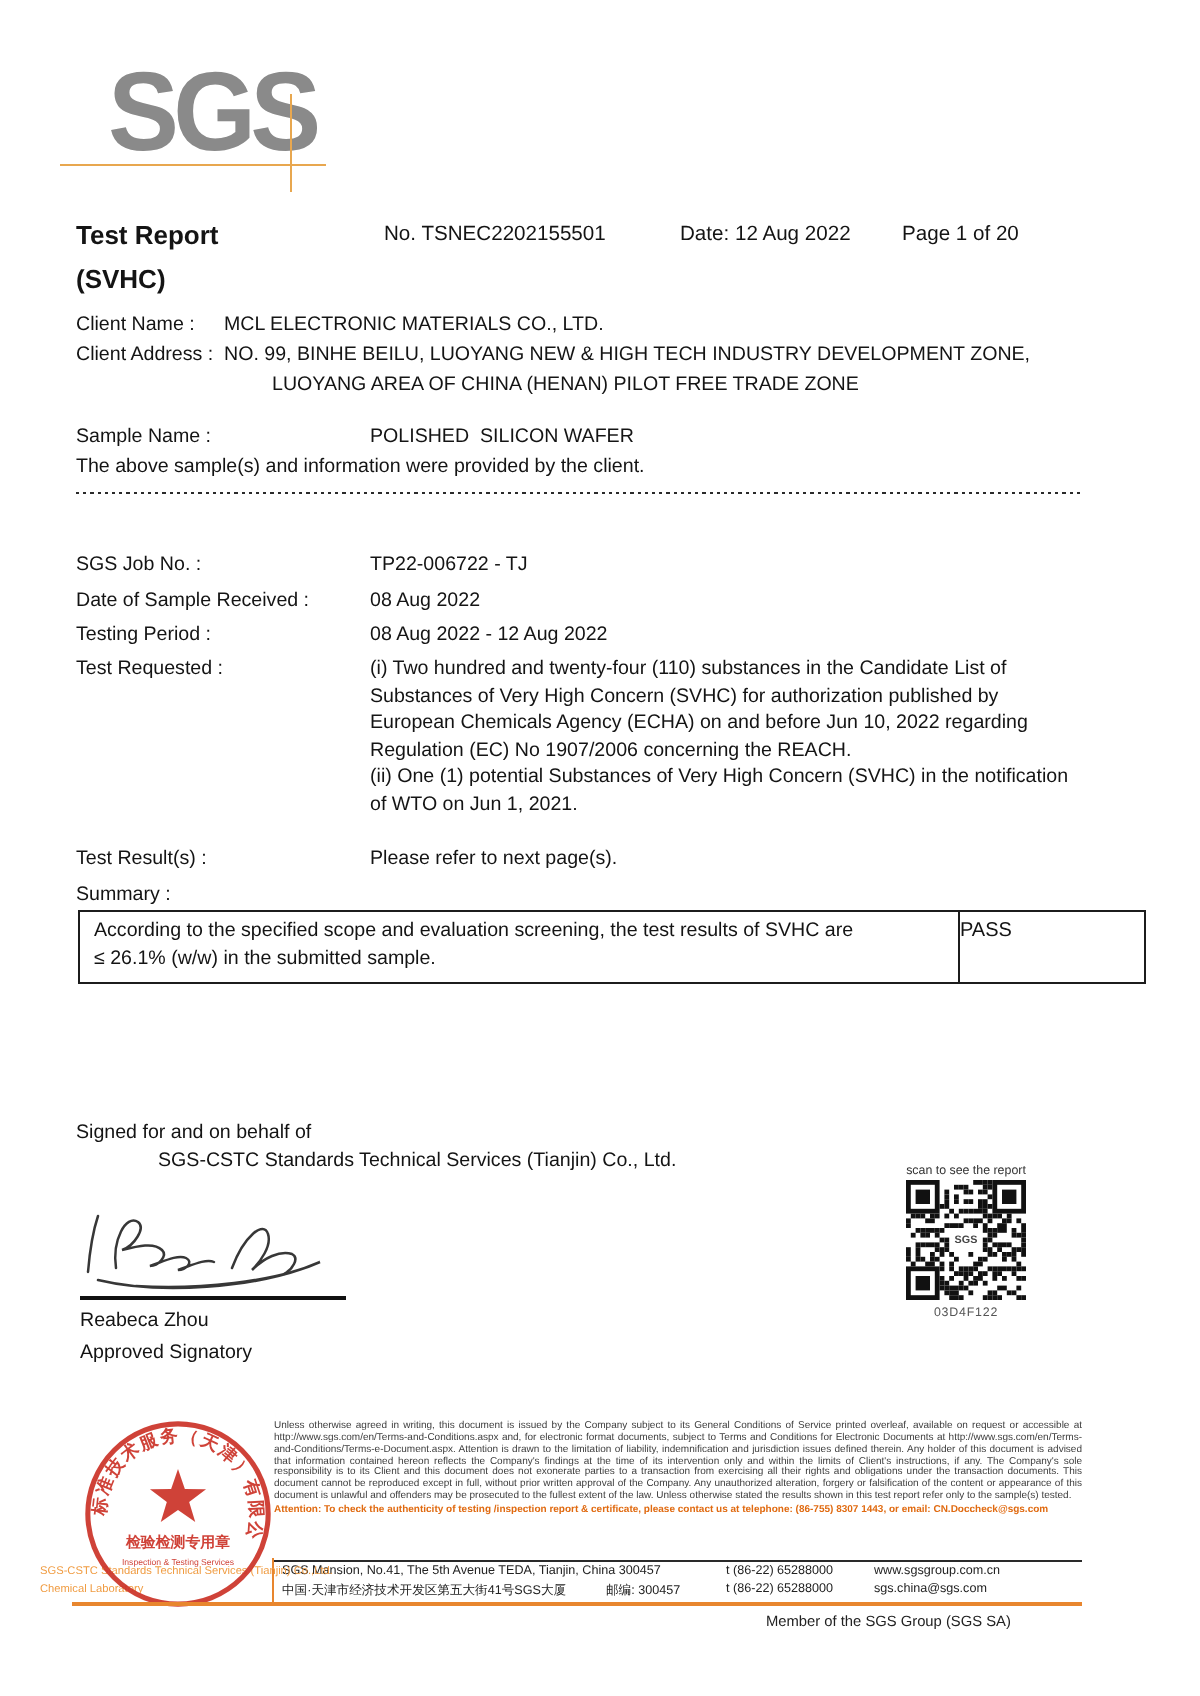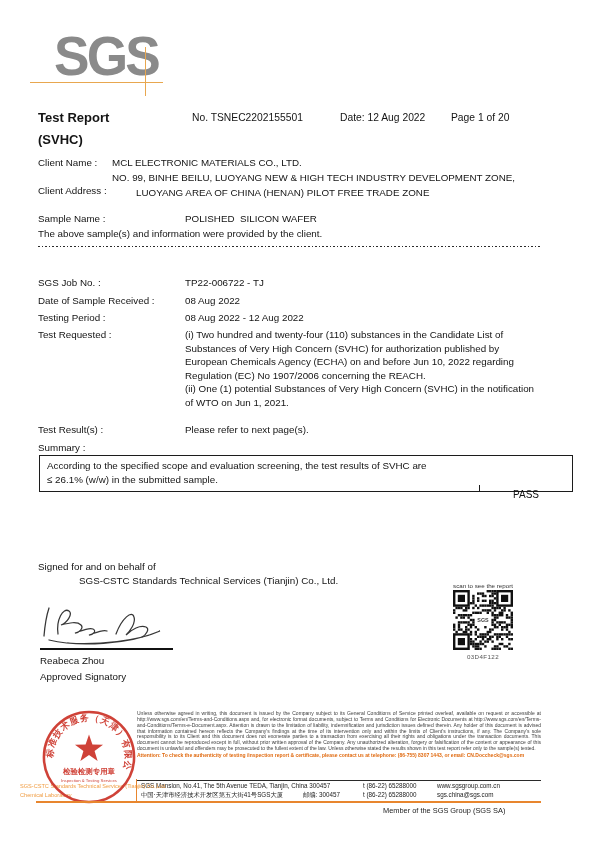--- a/index.html
+++ b/index.html
@@ -25,22 +25,22 @@
 
   .dash-sep { left:38px; top:246px; width:503px; height:1.2px;
     background:repeating-linear-gradient(90deg,#2a2a2a 0 1.6px,transparent 1.6px 3.6px); }
 
   .tr-lines div { line-height:13.5px; font-size:9.8px; }
 
   .sum-table { left:39px; top:455px; width:534px; height:37px;
     border:1.4px solid #1c1c1c; display:flex; }
   .sum-left { flex:1; padding:3px 7px; }
   .sum-left div { font-size:9.8px; line-height:14.2px; white-space:nowrap; }
-  .sum-right { width:93px; border-left:1.4px solid #1c1c1c; text-align:center;
-    padding-top:4px; font-size:10px;margin-top:29px; }
+  .sum-right { width:93px; border-left:1.4px solid #1c1c1c; 
+    padding-top:4px; font-size:10px; }
 
   .sig-line { left:40px; top:648px; width:133px; height:1.6px; background:#111; }
 
   .qr-top { left:448px; top:582px; width:70px; text-align:center; font-size:6.2px; color:#333; }
   .qr-bottom { left:448px; top:653px; width:70px; text-align:center; font-size:6.2px; color:#555; letter-spacing:.4px; }
   .qr-box { left:453px; top:590px; }
 
   .stamp { left:40px; top:708px; z-index:5; opacity:.92; }
   .company-orange { color:#f09c42; font-size:5.6px; line-height:7px; }
 
@@ -65,21 +65,21 @@
   <div class="abs cross-v"></div>
 
   <div class="abs title1">Test Report</div>
   <div class="abs title2">(SVHC)</div>
   <div class="abs meta" style="left:192px; top:112px;">No. TSNEC2202155501</div>
   <div class="abs meta" style="left:340px; top:112px;">Date: 12 Aug 2022</div>
   <div class="abs meta" style="left:451px; top:112px;">Page 1 of 20</div>
 
   <div class="abs lbl" style="left:38px; top:157px;">Client Name :</div>
   <div class="abs val" style="left:112px; top:157px;">MCL ELECTRONIC MATERIALS CO., LTD.</div>
-  <div class="abs lbl" style="left:38px; top:172px;margin-top:13px;">Client Address :</div>
+  <div class="abs lbl" style="left:38px; top:172px;">Client Address :</div>
   <div class="abs val" style="left:112px; top:172px;">NO. 99, BINHE BEILU, LUOYANG NEW &amp; HIGH TECH INDUSTRY DEVELOPMENT ZONE,</div>
   <div class="abs val" style="left:112px; top:187px;padding-left:24px;">LUOYANG AREA OF CHINA (HENAN) PILOT FREE TRADE ZONE</div>
 
   <div class="abs lbl" style="left:38px; top:213px;">Sample Name :</div>
   <div class="abs val pre" style="left:185px; top:213px;">POLISHED  SILICON WAFER</div>
   <div class="abs val" style="left:38px; top:228px;">The above sample(s) and information were provided by the client.</div>
   <div class="abs dash-sep"></div>
 
   <div class="abs lbl" style="left:38px; top:277px;">SGS Job No. :</div>
   <div class="abs val" style="left:185px; top:277px;">TP22-006722 - TJ</div>

